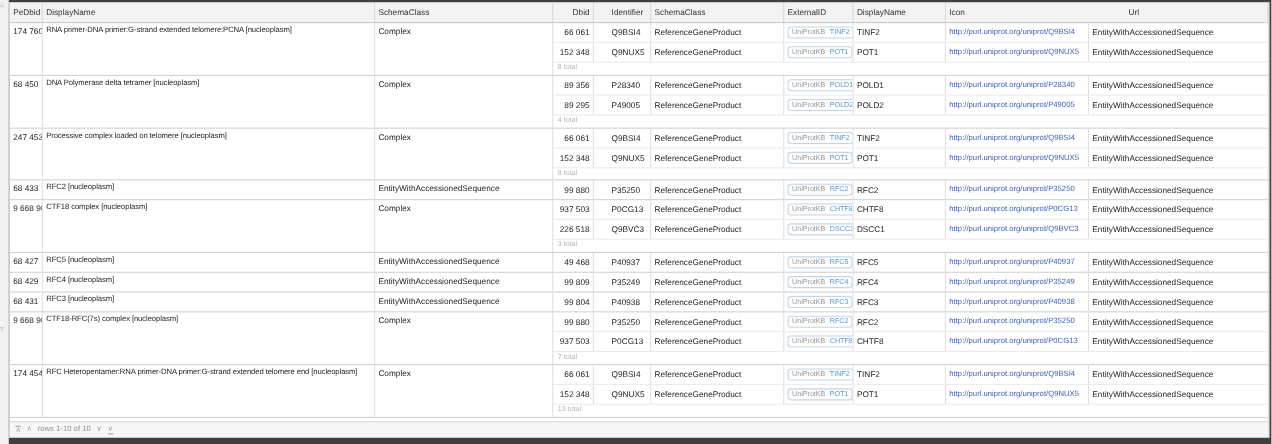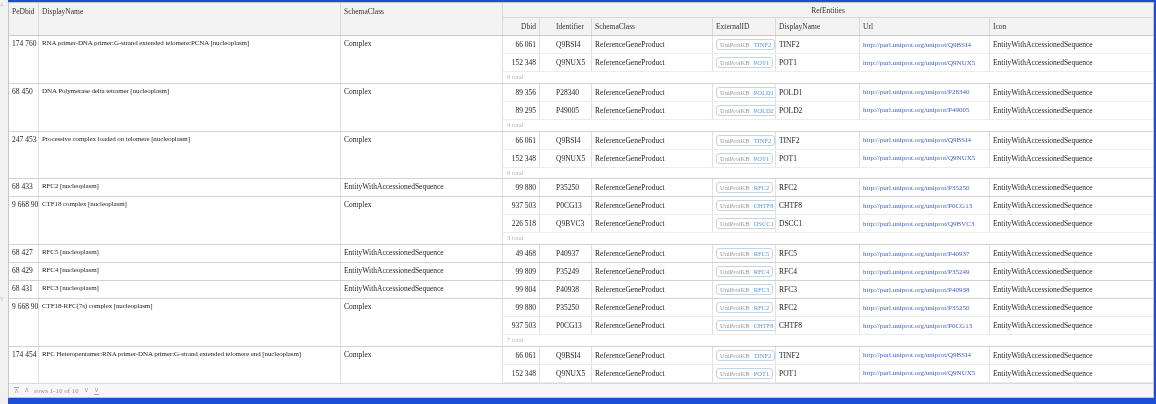--- a/index.html
+++ b/index.html
@@ -1,17 +1,17 @@
 <!DOCTYPE html>
 <html><head>
 <meta charset="utf-8">
 <style>
   html,body{margin:0;padding:0;background:#fff;}
-  .canvas{position:relative;width:1156px;height:404px;background:#1d4ed8;overflow:hidden;
-          font-family:Liberation Serif, serif;-webkit-font-smoothing:antialiased;}
+  .canvas{position:relative;width:1156px;height:404px;background:#404040;overflow:hidden;
+          font-family:Liberation Sans, sans-serif;-webkit-font-smoothing:antialiased;}
   .gutter{position:absolute;left:0;top:0;width:8px;height:404px;background:#f1f1f1;}
   .gi{position:absolute;left:0;font-size:7px;color:#b9b9b9;line-height:1;}
   .gi-top{top:1px;} .gi-mid{top:296px;}
 
   .frame{position:absolute;left:8px;top:2px;width:1146px;height:396px;border:1px solid #c6c6c6;
          background:#fff;box-sizing:border-box;display:flex;flex-direction:column;}
 
   
   .c-pedbid{width:30px;} .c-name{width:302px;} .c-sclass{width:162px;}
   .c-dbid{width:37px;justify-content:flex-end;text-align:right;}
@@ -55,29 +55,28 @@
     <span class="gi gi-top">▵</span>
     <span class="gi gi-mid">▿</span>
   </div>
 
   <div class="frame">
     <div class="thead">
       <div class="hcell c-pedbid">PeDbid</div>
       <div class="hcell c-name">DisplayName</div>
       <div class="hcell c-sclass">SchemaClass</div>
       <div class="h-right">
-        <div class="h-group">RefEntities</div>
         <div class="h-sub">
           <div class="hcell c-dbid">Dbid</div>
           <div class="hcell c-ident">Identifier</div>
           <div class="hcell c-sclass2">SchemaClass</div>
           <div class="hcell c-ext">ExternalID</div>
           <div class="hcell c-dname2">DisplayName</div>
+          <div class="hcell c-icon">Icon</div>
           <div class="hcell c-url">Url</div>
-          <div class="hcell c-icon">Icon</div>
         </div>
       </div>
     </div>
 
     <div class="rows" id="rows">
         <div class="trow">
           <div class="cell c-pedbid">174 760</div>
           <div class="cell c-name">RNA primer-DNA primer:G-strand extended telomere:PCNA [nucleoplasm]</div>
           <div class="cell c-sclass">Complex</div>
           <div class="nested">

